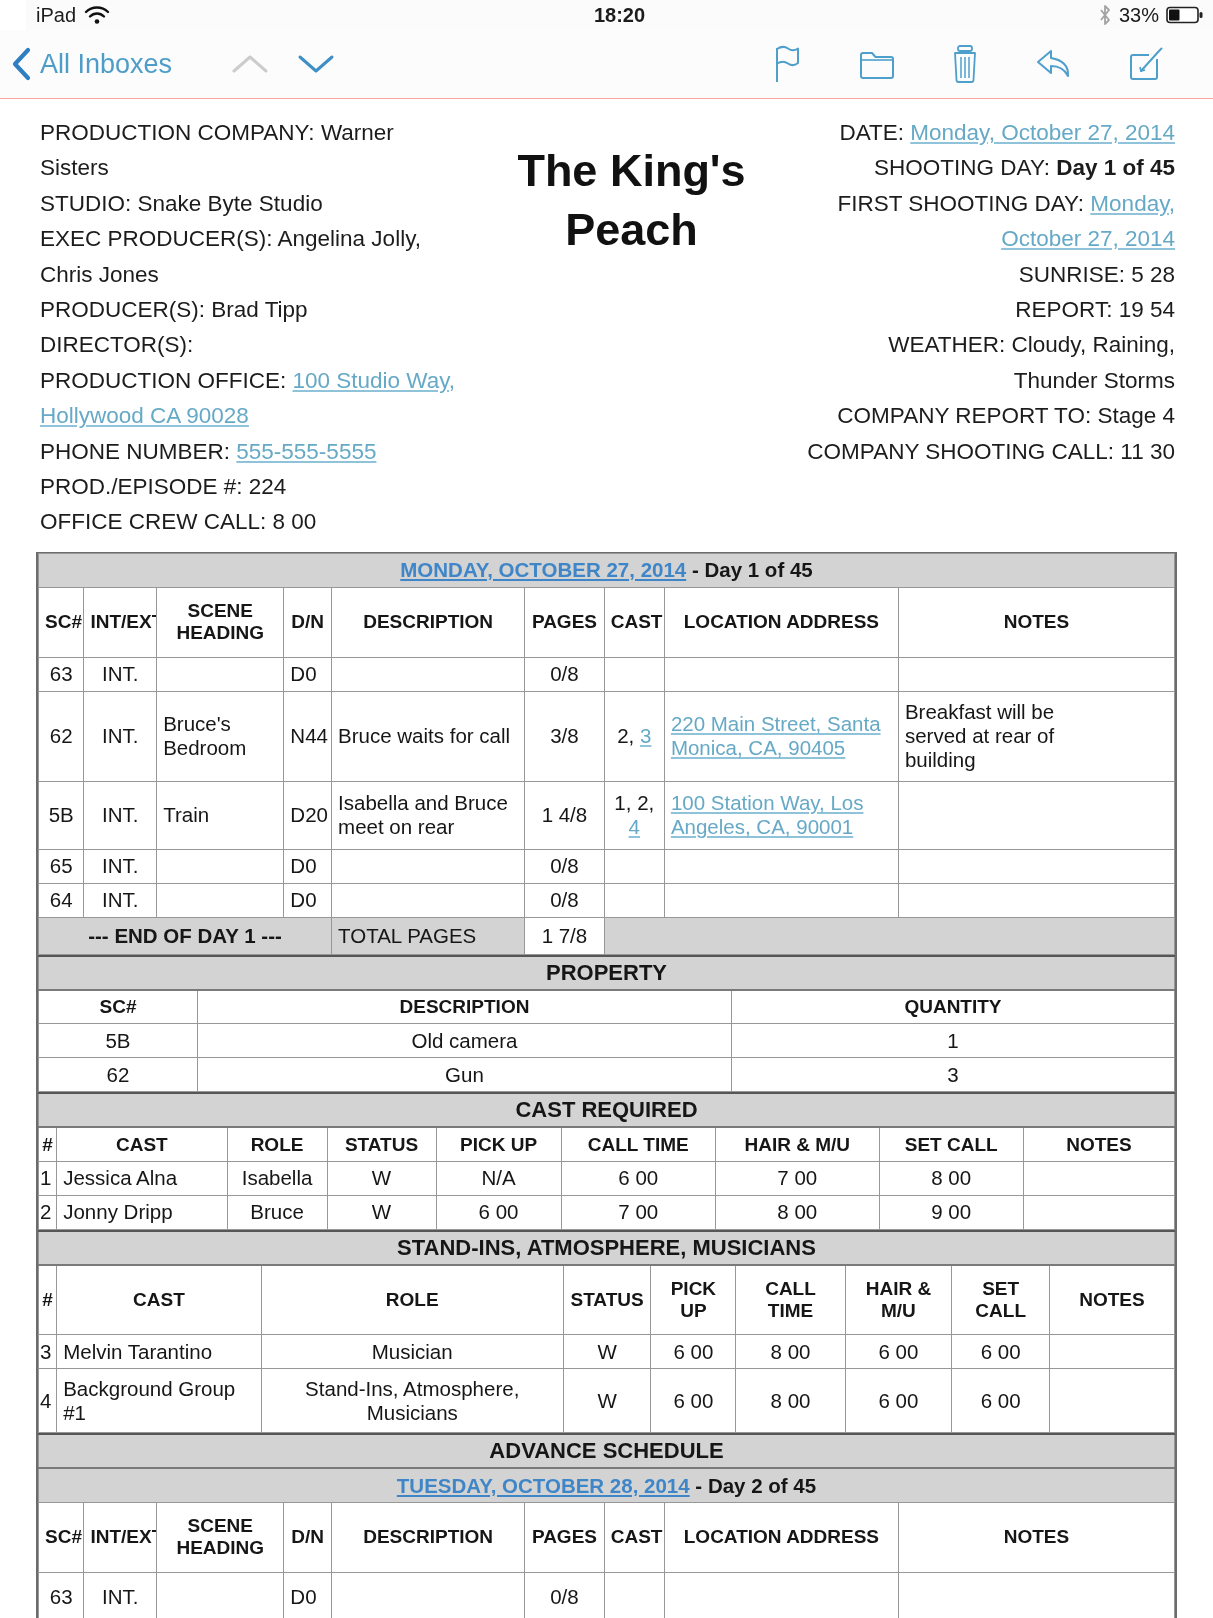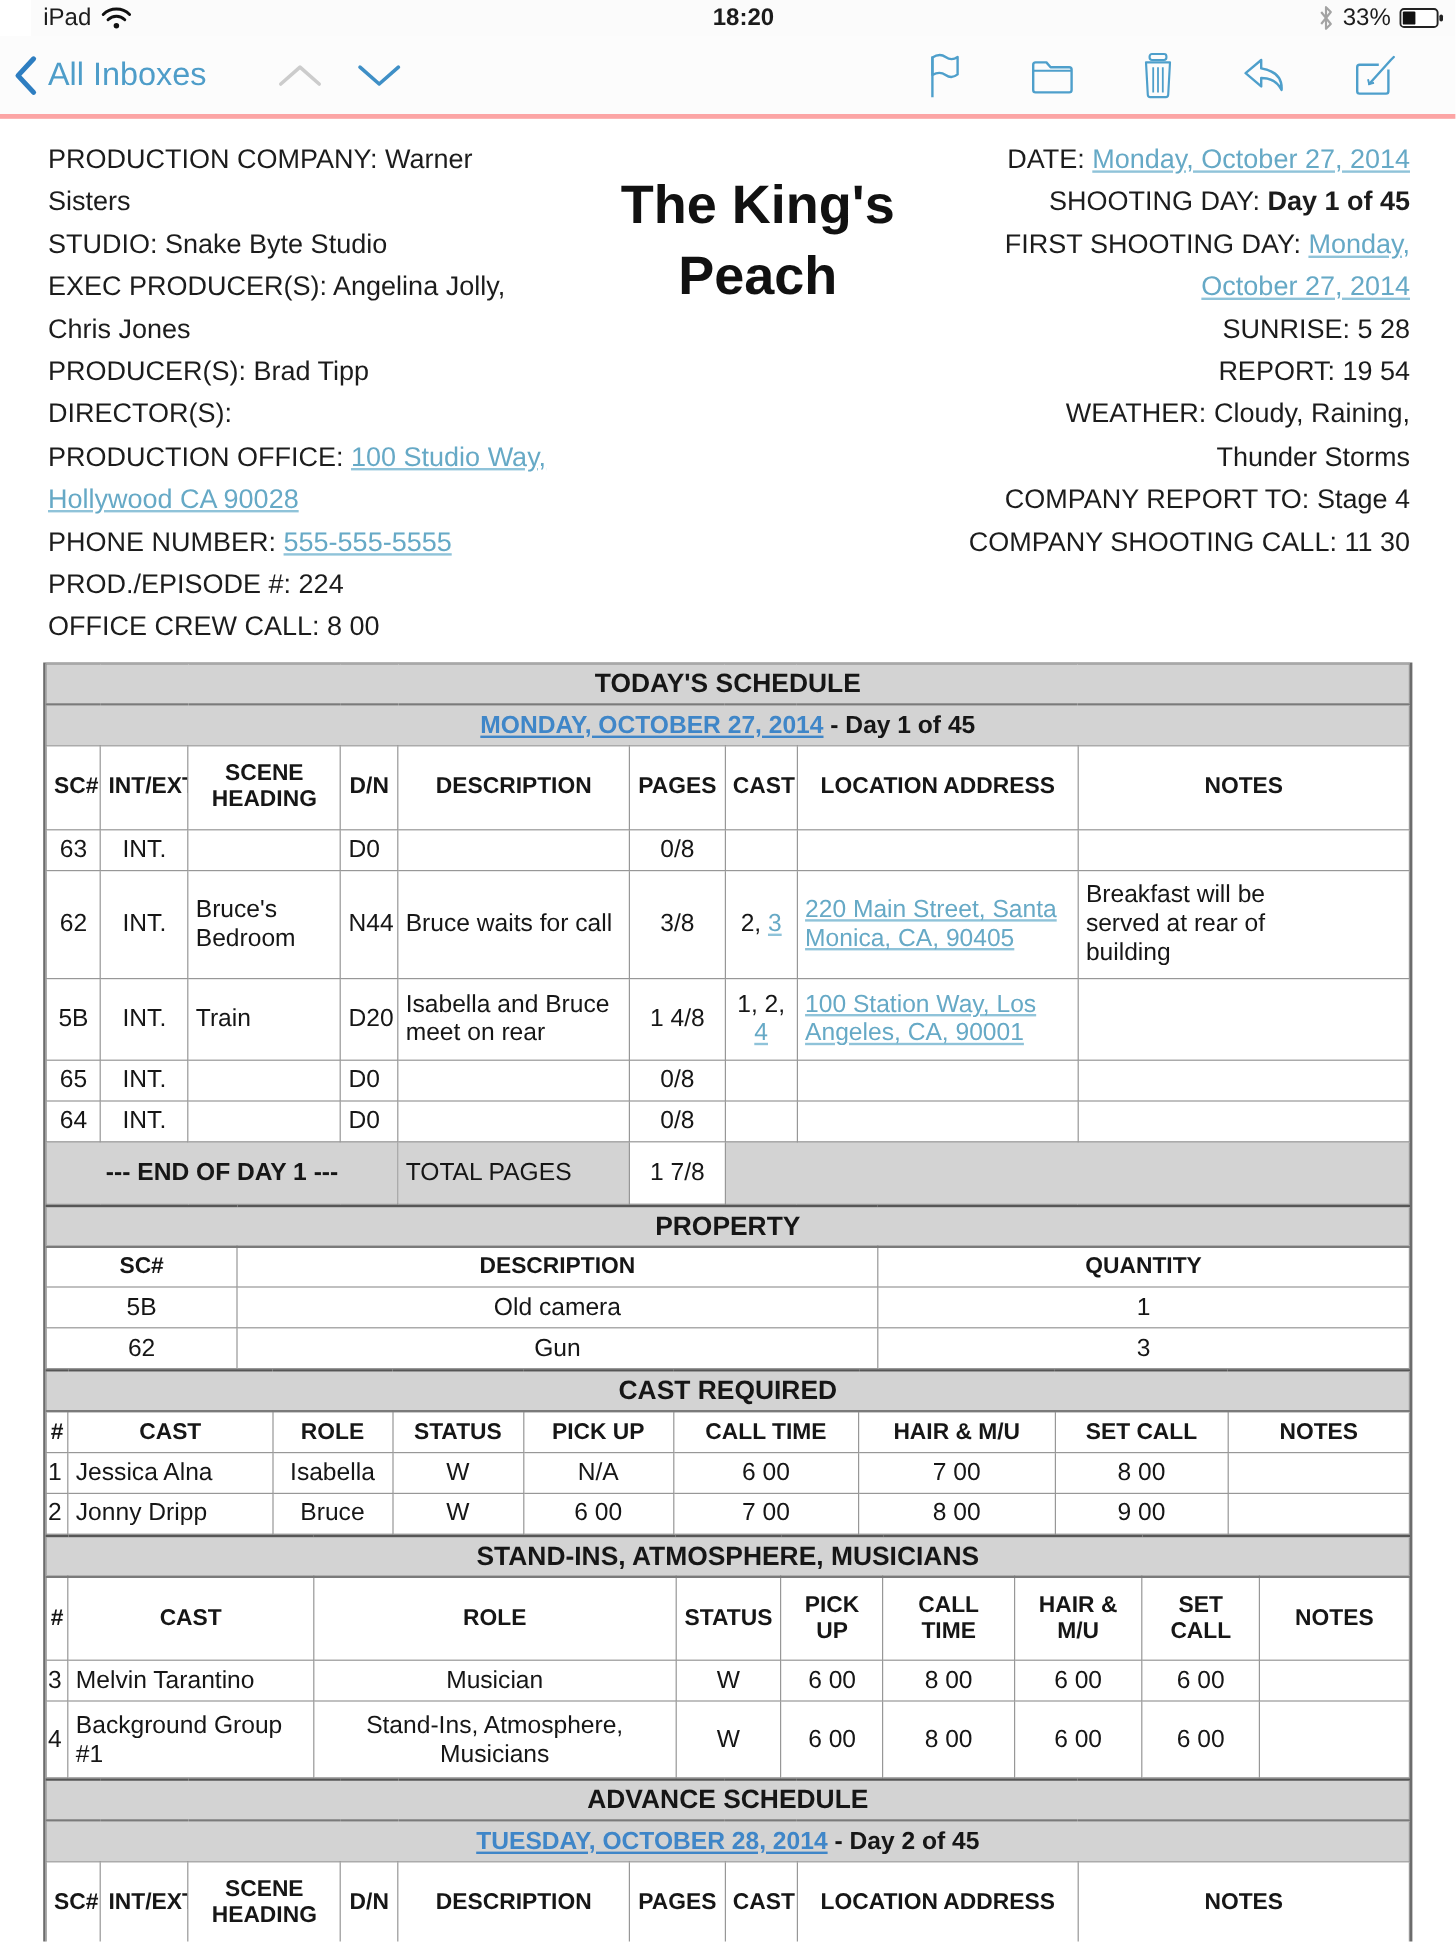--- a/index.html
+++ b/index.html
@@ -9,21 +9,21 @@
     font-family:"Liberation Sans", sans-serif; color:#1c1c1c;
     -webkit-font-smoothing:antialiased;
   }
   
   .status-bar{height:30px; display:flex; align-items:center; padding:0 10px; background:#fbfbfb; font-size:20px;margin-left:26px;}
   .sb-zone{flex:1; display:flex; align-items:center; gap:8px;}
   .sb-center{justify-content:center; font-weight:bold;}
   .sb-right{justify-content:flex-end; gap:7px;}
   
   .nav-bar{height:69px; display:flex; align-items:center; justify-content:space-between;
-    padding:0 14px 0 10px; background:#fcfcfc; border-bottom:4px solid #fca5a5;}
+    padding:0 14px 0 10px; background:#fcfcfc; border-bottom:1px solid #fca5a5;}
   .nav-left{display:flex; align-items:center;}
   .back-btn{display:flex; align-items:center; gap:8px; cursor:default;}
   .back-label{font-size:27px; color:#4e9dc9;}
   .msg-chevrons{display:flex; align-items:center; gap:26px; margin-left:58px;}
   .nav-actions{display:flex; align-items:center; gap:53px; margin-right:34px;}
   .icon{display:inline-flex; align-items:center; justify-content:center;}
   
   .doc-header{display:flex; padding:16px 38px 12px 40px;}
   .hdr-left{width:424px; font-size:22.5px; line-height:35.4px;}
   .hdr-center{flex:1; text-align:center; font-weight:bold; font-size:45px; line-height:59px; padding-top:26px; color:#111;}
@@ -35,21 +35,21 @@
   .sheet{margin:0 36px; border:2px solid #6c6c6c; border-top-width:1px;}
   .sheet table{width:100%; border-collapse:collapse; table-layout:fixed; font-size:20.5px; color:#161616;}
   .sheet table + table{border-top:2px solid #565656;}
   .sheet td{border:1px solid #979797; padding:2px 6px; vertical-align:middle; overflow:hidden;}
   .bar td{background:#d3d3d3; font-weight:bold; text-align:center; height:34px; font-size:22px; border-bottom:2px solid #7a7a7a;}
   .datebar td{background:#d3d3d3; text-align:center; height:34px;}
   .hrow td{font-weight:bold; text-align:center; font-size:19px; height:34px;}
   .hrow-tall td{height:70px;}
   .c{text-align:center;} .l{text-align:left;}
   .gray{background:#d3d3d3;}
-  tr.h34{height:34px;} tr.h35{height:52px;} tr.h64{height:64px;} tr.h68{height:68px;} tr.h70{height:70px;} tr.h90{height:90px;}
+  tr.h34{height:34px;} tr.h35{height:37px;} tr.h64{height:64px;} tr.h68{height:68px;} tr.h70{height:70px;} tr.h90{height:90px;}
 </style>
 </head>
 <body>
 
 <div class="status-bar">
   <div class="sb-zone">
     <span>iPad</span>
     <span class="icon">
       <svg width="26" height="20" viewBox="0 0 26 20">
         <path d="M2 7 C8 1 18 1 24 7" fill="none" stroke="#111" stroke-width="2.4" stroke-linecap="round"></path>
@@ -188,23 +188,20 @@
         <col style="width:6.4%">
         <col style="width:11.2%">
         <col style="width:4.2%">
       <col style="width:17%">
         <col style="width:7%">
         <col style="width:5.3%">
         <col style="width:20.6%">
         <col style="width:24.3%">
     </colgroup>
     <tbody>
-        <tr class="bar">
-          <td colspan="9">TODAY'S SCHEDULE</td>
-        </tr>
     <tr class="datebar">
           <td colspan="9"><span class="lk-strong">MONDAY, OCTOBER 27, 2014</span><span class="bold"> - Day 1 of 45</span></td>
         </tr>
     <tr class="hrow hrow-tall">
       <td>SC#</td>
       <td>INT/EXT</td>
       <td>SCENE HEADING</td>
       <td>D/N</td>
       <td>DESCRIPTION</td>
       <td>PAGES</td>

